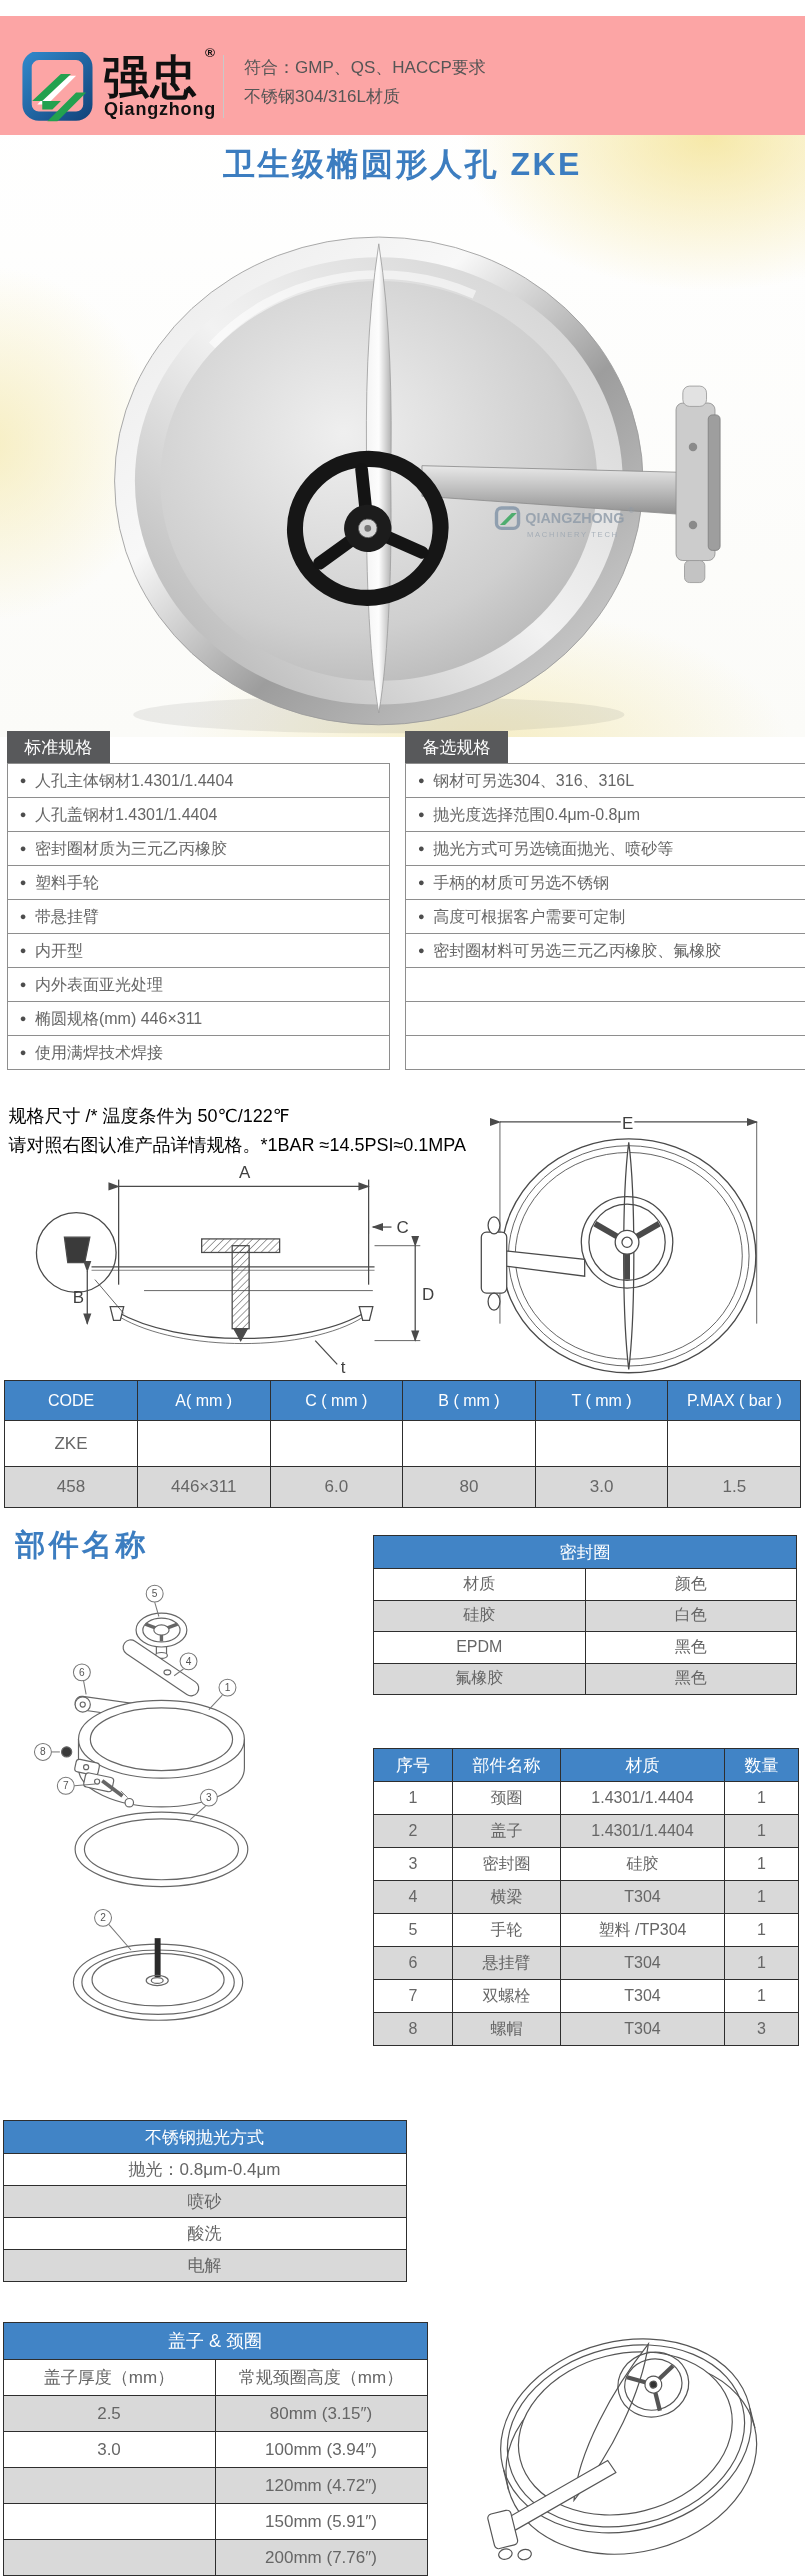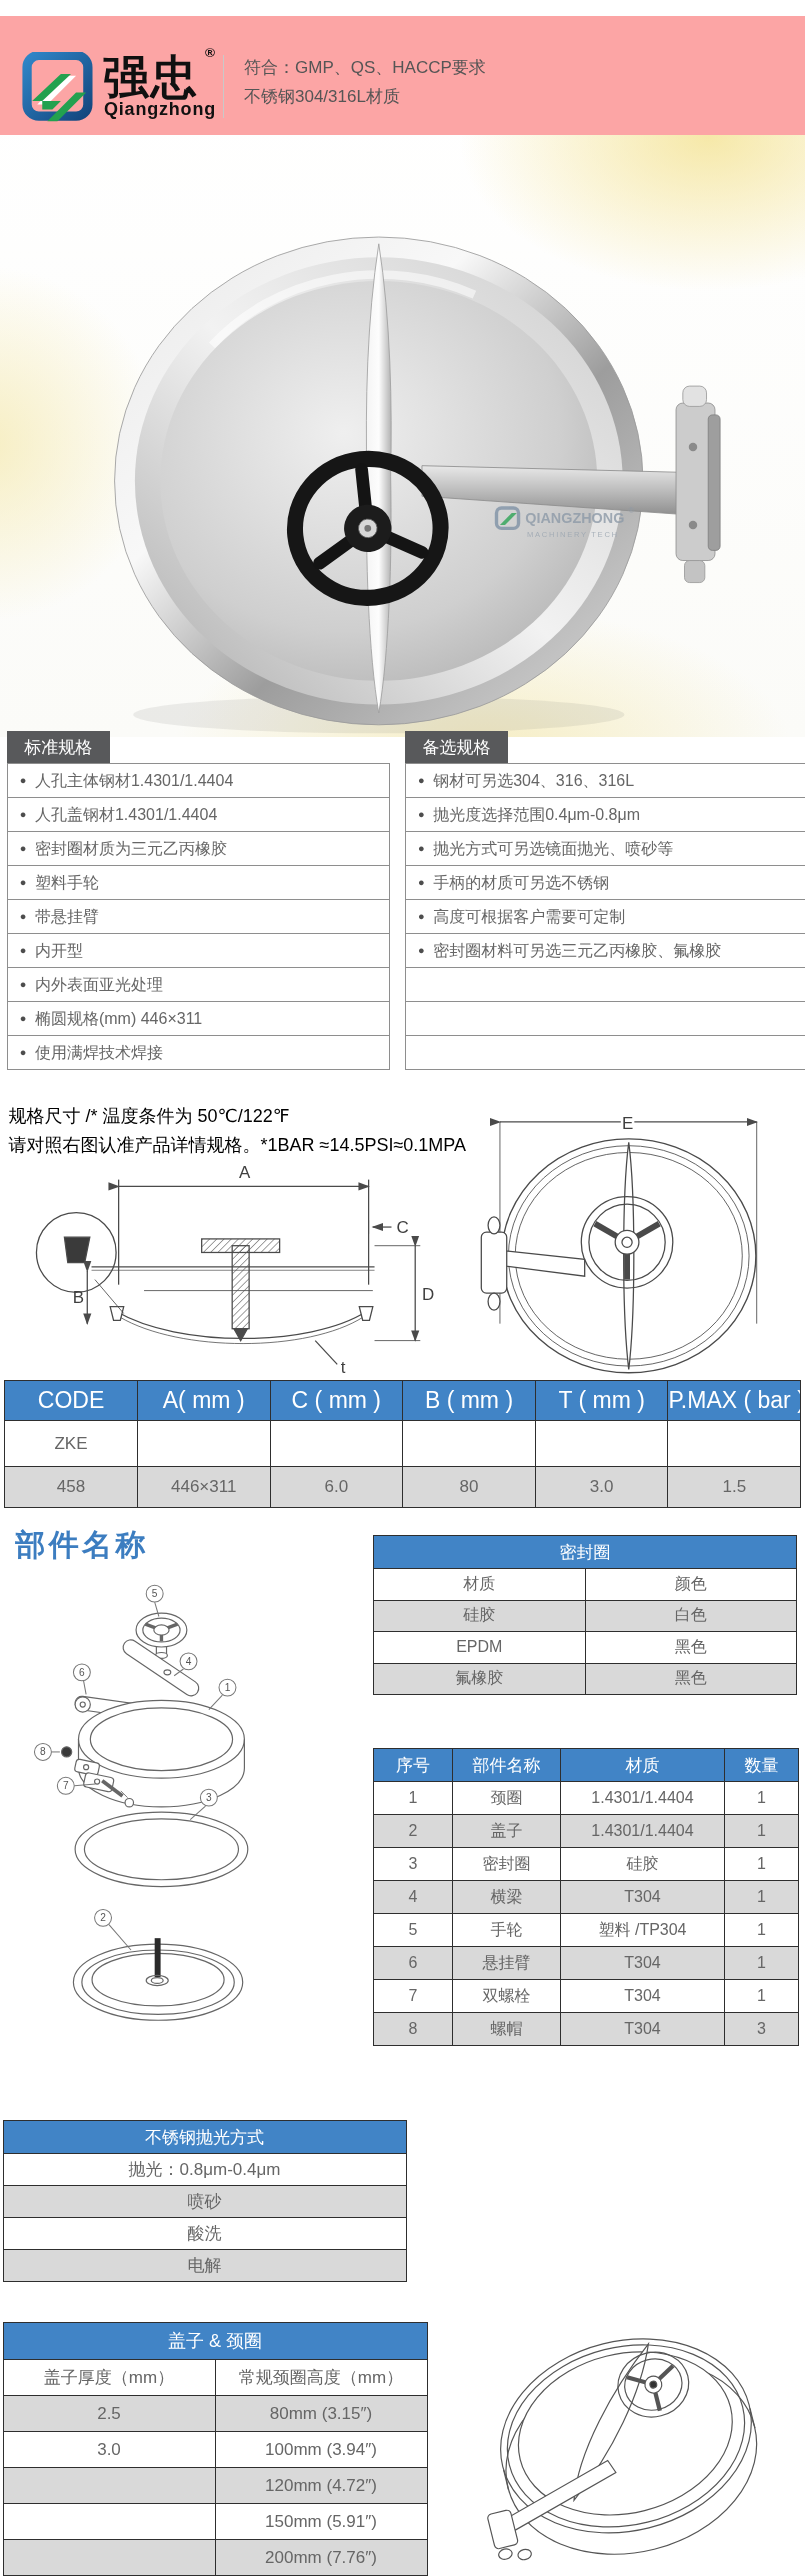--- a/index.html
+++ b/index.html
@@ -39,21 +39,21 @@
 
   
   table.t{border-collapse:collapse;table-layout:fixed;background:#fff;}
   table.t th,table.t td{border:0.8px solid #2e2e2e;text-align:center;color:#666;
     font-weight:normal;overflow:hidden;white-space:nowrap;padding:0;}
   table.t th{background:#4184c6;color:#fff;}
   table.t{border:1.7px solid #1c1c1c;}
   tr.alt td{background:#d9d9d9;}
 
   .code-tbl{width:797px;font-size:17px;}
-  .code-tbl th{height:39px;font-size:23px;}
+  .code-tbl th{height:39px;font-size:16px;}
   .code-tbl td{height:40px;}
   .code-tbl tr.r1 td{height:45px;}
 
   .seal-tbl{width:424px;font-size:16px;}
   .seal-tbl th{height:32px;font-size:17px;}
   .seal-tbl td{height:30.5px;}
 
   .parts-tbl{width:424px;font-size:16px;}
   .parts-tbl th{height:32px;font-size:17px;}
   .parts-tbl td{height:32px;}
@@ -96,20 +96,21 @@
     <div class="brand-reg">®</div>
     <div class="brand-en">Qiangzhong</div>
     <div class="hdr-div"></div>
     <div class="tagline">
       <div>符合：GMP、QS、HACCP要求</div>
       <div>不锈钢304/316L材质</div>
     </div>
   </div>
 
   <div class="abs hero">
+    <div class="hero-title">卫生级椭圆形人孔 ZKE</div>
 
     <svg class="abs" style="left:0;top:108px;" width="805" height="542" viewBox="0 0 950 640">
       <defs>
         <linearGradient id="rimg" x1="0" y1="0" x2="1" y2="1">
           <stop offset="0" stop-color="#e9e9e9"></stop>
             <stop offset=".35" stop-color="#f8f8f8"></stop>
           <stop offset=".6" stop-color="#9d9d9d"></stop>
             <stop offset="1" stop-color="#d9d9d9"></stop>
         </linearGradient>
         <linearGradient id="rimg2" x1="1" y1="0" x2="0" y2="1">

